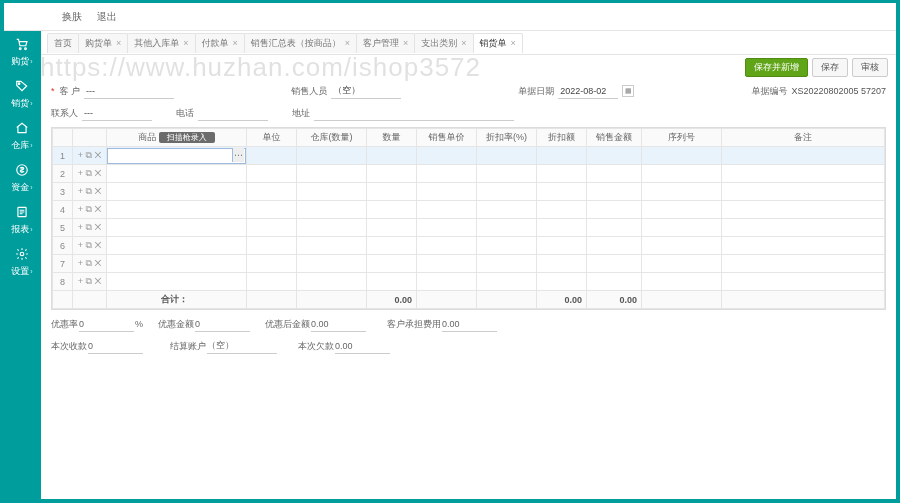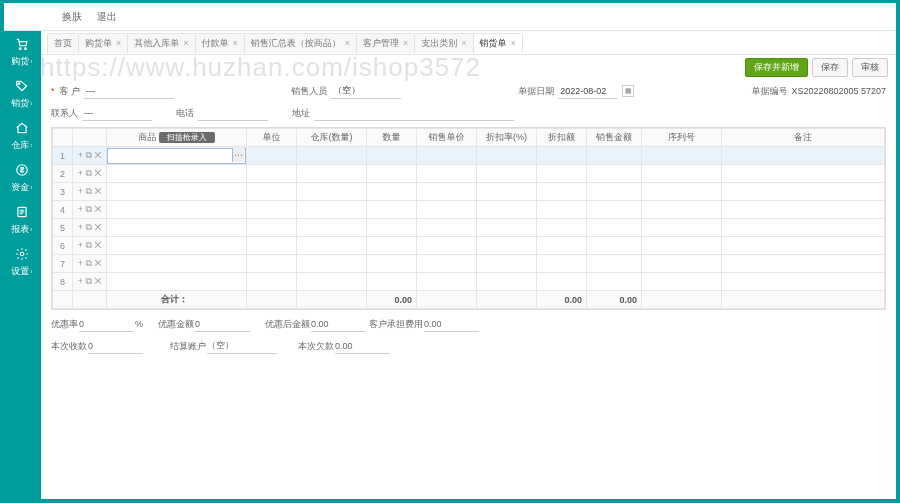--- a/index.html
+++ b/index.html
@@ -342,21 +342,21 @@
 
   <div class="bottom">
     <div class="brow">
       <span class="lab">优惠率</span>
       <input type="text" value="0" style="">
       <span>%</span>
       <span class="lab" style="margin-left:14px">优惠金额</span>
       <input type="text" value="0" style="">
       <span class="lab" style="margin-left:14px">优惠后金额</span>
       <input type="text" class="ro" readonly="" value="0.00" style="">
-      <span class="lab" style="margin-left:2px">客户承担费用</span>
+      <span class="lab" style="margin-left:20px">客户承担费用</span>
       <input type="text" class="ro" readonly="" value="0.00" style="">
     </div>
     <div class="brow">
       <span class="lab">本次收款</span>
       <input type="text" value="0" style="">
       <span class="lab" style="margin-left:26px">结算账户</span>
       <input type="text" style="width: 70px;" value="（空）">
       <span class="lab" style="margin-left:20px">本次欠款</span>
       <input type="text" class="ro" readonly="" value="0.00" style="">
     </div>

